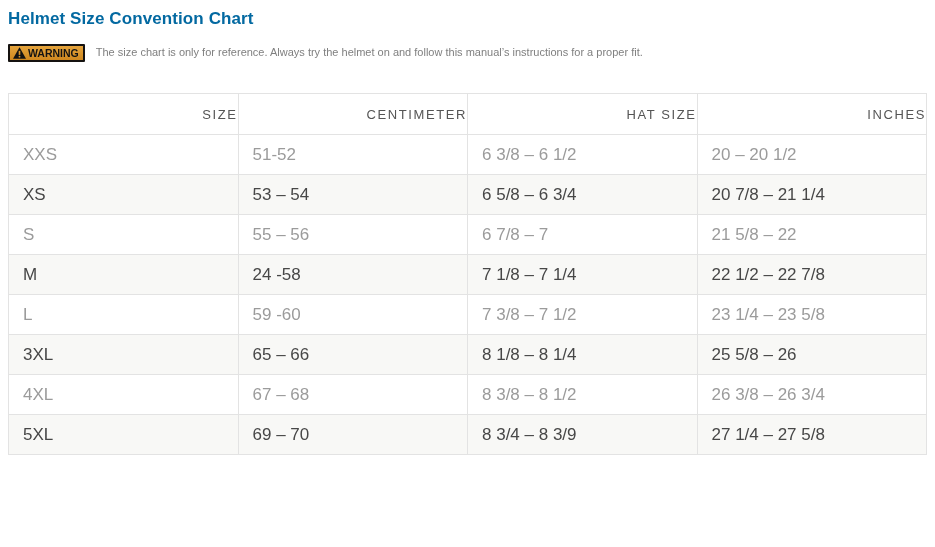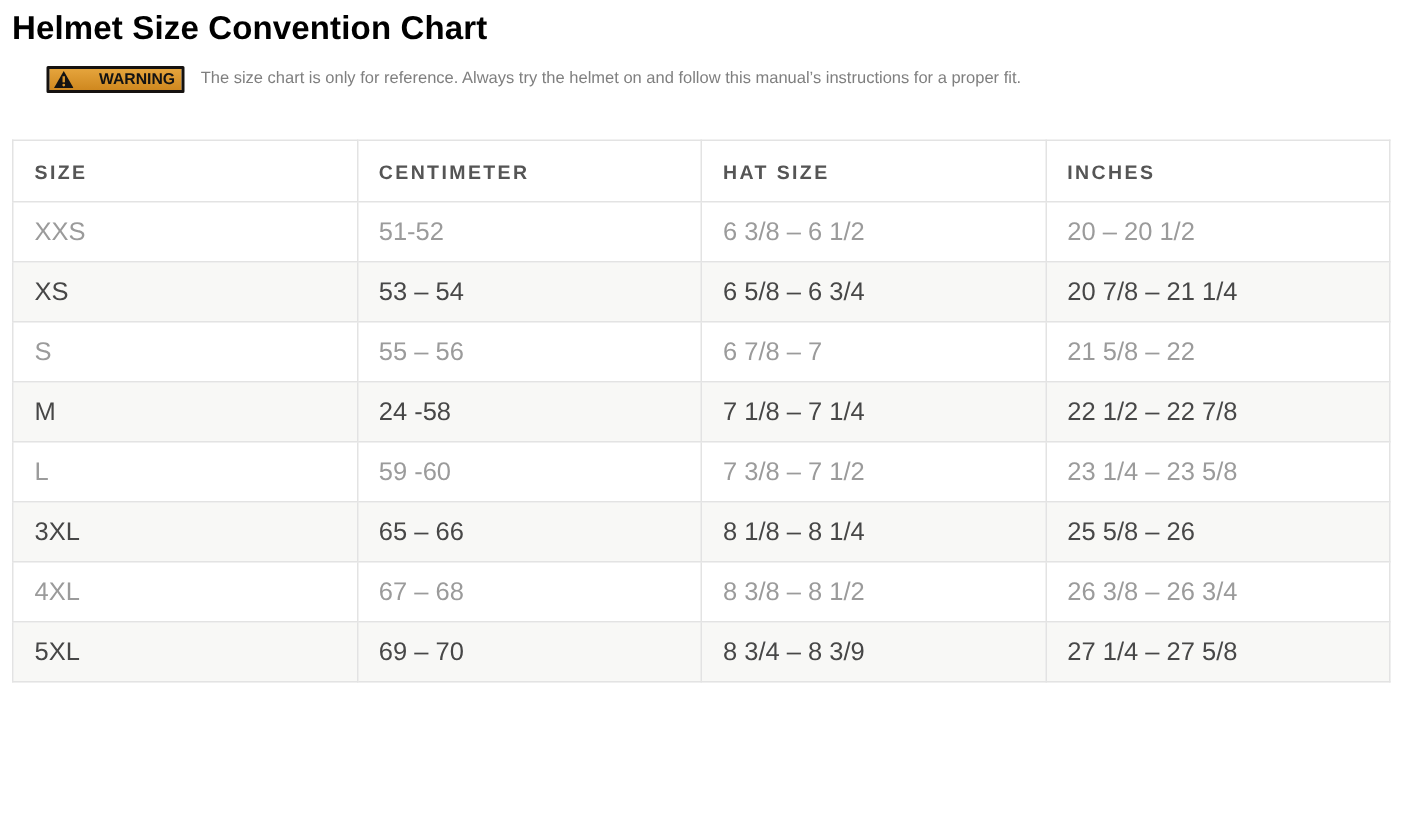--- a/index.html
+++ b/index.html
@@ -11,49 +11,48 @@
   .page {
     width: 935px;
     height: 547px;
     box-sizing: border-box;
     padding: 6px 8px;
     background: #ffffff;
     overflow: hidden;
   }
   h1.page-title {
     margin: 2px 0 0 0;
-    font-size: 22px;
+    font-size: 17px;
     line-height: 22px;
     font-weight: bold;
-    color: #000000;
+    color: #0369a1;
     letter-spacing: 0.1px;
   }
   .warning-row {
     margin-top: 13px;
     display: flex;
     align-items: flex-start;
     gap: 11px;
     height: 20px;
   }
   .warning-badge {
     display: inline-flex;
     align-items: center;
-    gap: 17px;
+    gap: 2px;
     background: linear-gradient(180deg, var(--warning_bg_light), var(--warning_bg));
     border: 2px solid var(--warning_border);
     padding: 1px 4px 1px 3px;
     font-weight: 800;
     font-size: 10.5px;
     line-height: 12px;
     letter-spacing: 0px;
     color: #131313;
     border-radius: 1px;
     flex: 0 0 auto;
     margin-top: 1px;
-    margin-left: 23px;
   }
   .warning-badge svg { display: block; }
   .warning-text {
     font-size: 11px;
     line-height: 19px;
     color: var(--warning_text);
   }
   table.size-chart {
     margin-top: 30px;
     width: 100%;
@@ -66,24 +65,25 @@
     border: 1px solid var(--table_border);
     height: 40px;
     padding: 0 0 0 14px;
     text-align: left;
     vertical-align: middle;
     font-size: 17px;
     box-sizing: border-box;
   }
   table.size-chart th {
     color: var(--header_text);
-    font-weight: bold;
+    font-weight: normal;
     letter-spacing: 1.6px;
     font-size: 13px;
     height: 41px;
+    text-align: right;
   }
   tr.row-light td {
     background: #ffffff;
     color: var(--row_text_light);
   }
   tr.row-dark td {
     background: var(--row_bg_alt);
     color: var(--row_text_dark);
   }
 </style>

